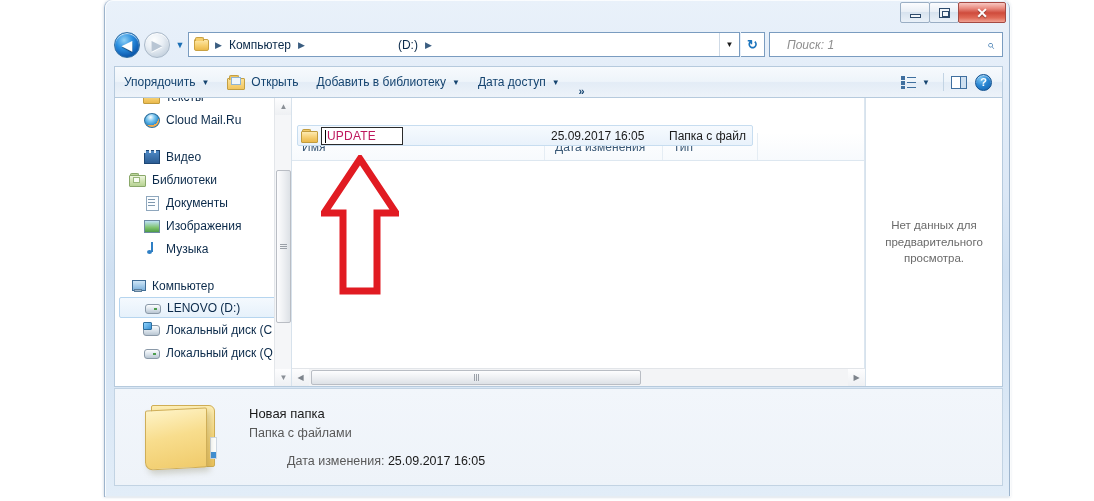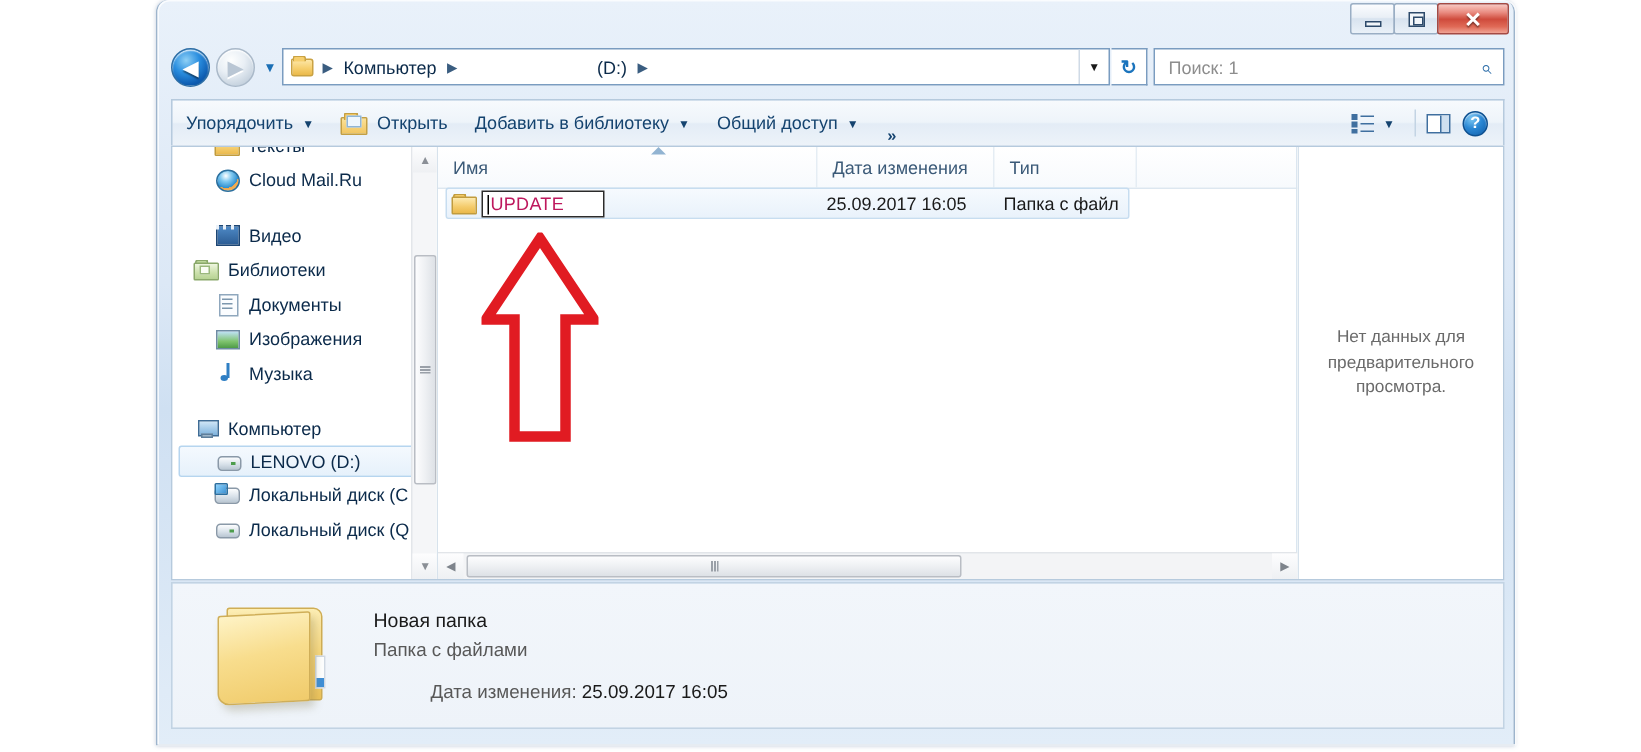--- a/index.html
+++ b/index.html
@@ -96,21 +96,21 @@
   .refresh {
     position:absolute; left: 636px; top: 4px; width: 24px; height: 25px;
     border:1px solid #7a9cc0; border-left:none; background:#ffffff;
     display:flex; align-items:center; justify-content:center; color:#1b74bd; font-size:13px; font-weight:bold;
   }
   .searchbox {
     position:absolute; left: 664px; top: 4px; width: 234px; height: 25px;
     background:#ffffff; border:1px solid #7a9cc0;
     display:flex; align-items:center;
   }
-  .searchbox .ph { color:#8d8d8d; font-size:12px; margin-left:9px; }
+  .searchbox .ph { font-style: italic; color:#8d8d8d; font-size:12px; margin-left:17px; }
   .searchbox .mag { margin-left:auto; margin-right:8px; color:#2b6ca8; font-size:13px; transform: scaleX(-1); }
 
   
   .toolbar {
     position:absolute; left: 9px; top: 66px; width: 889px; height: 31px;
     background: linear-gradient(180deg,#f7fafd 0%, #eef4fa 48%, #e3ecf6 52%, #edf3f9 100%);
     border:1px solid #b6cadd; border-bottom: none;
     display:flex; align-items:flex-end; font-size: 12px; color:#1f4f82;
   }
   .tb-item { display:flex; align-items:center; height:100%; padding: 0 9px; white-space:nowrap; }
@@ -200,21 +200,21 @@
     display:flex; align-items:center; justify-content:center;
   }
   .grip { width:7px; height:5px; background: repeating-linear-gradient(180deg,#9aa0a8 0,#9aa0a8 1px,transparent 1px,transparent 2px); }
 
   .vsplit { width:1px; background:#d7e2ec; }
 
   
   .filelist { flex: 1; position:relative; background:#ffffff; overflow:hidden; }
   .colhdr {
     height:28px; background: linear-gradient(180deg,#ffffff 0%,#f7fafd 100%);
-    border-bottom:1px solid #dde7f0; display:flex; font-size:12px; color:#3b5a78; position:relative;
+    border-bottom:1px solid #dde7f0; display:flex; font-size:12px; color:#3b5a78; position:relative;margin-top:35px;
   }
   .col { display:flex; align-items:center; padding-left:10px; border-right:1px solid #e5edf4; height:100%; white-space:nowrap;}
   .col.name { width:253px; }
   .col.date { width:118px; }
   .col.type { width:95px; }
   .sort-tri { position:absolute; left:142px; top:0px; width:0;height:0;
     border-left:5px solid transparent;border-right:5px solid transparent;border-bottom:5px solid #92b4d2;}
 
   .row {
     position:absolute; left:5px; top:27px; width:456px; height:21px;
@@ -354,21 +354,21 @@
           <span class="fb"></span>
             <span class="pg"></span>
         </span>
         <span class="cap">Открыть</span>
       </div>
       <div class="tb-item">
         <span class="cap">Добавить в библиотеку</span>
         <span class="tb-caret">▼</span>
       </div>
       <div class="tb-item">
-        <span class="cap">Общий доступ</span>
+        <span class="cap">Дата доступ</span>
         <span class="tb-caret">▼</span>
       </div>
       <div class="tb-chev">»</div>
 
       <div class="tb-right">
         <div class="tb-views">
           <span class="views-ico">
             <i style="left:0;top:0;width:4px;height:4px;"></i>
             <i style="left:0;top:5px;width:4px;height:4px;"></i>
             <i style="left:0;top:10px;width:4px;height:3px;"></i>

